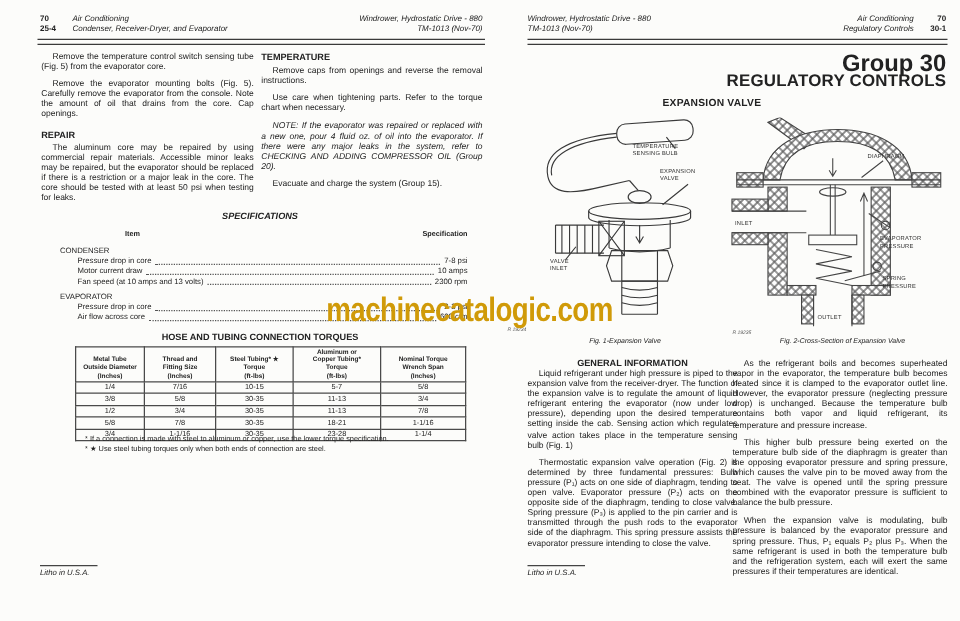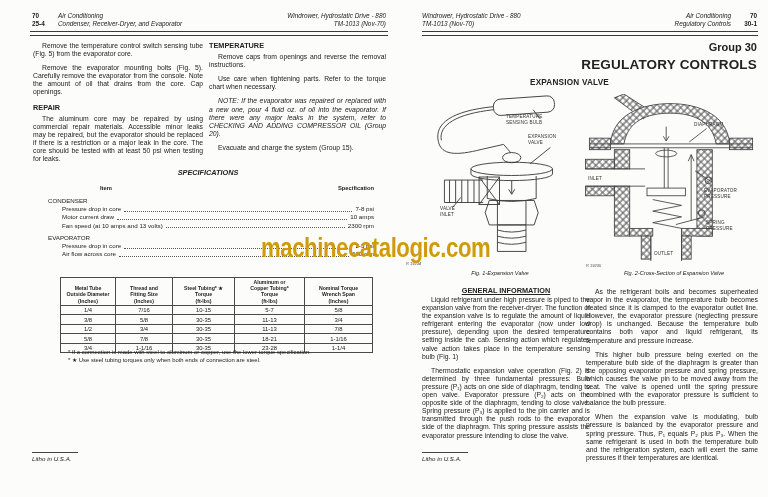--- a/index.html
+++ b/index.html
@@ -60,37 +60,37 @@
   .torq td{font-size:5.9px;line-height:1.05;height:6.5px;}
 
   .footnotes{position:absolute;top:337px;left:40px;right:8px;font-size:5.9px;line-height:7.6px;}
 
   .litho{position:absolute;font-size:6.2px;font-style:italic;}
   .pl .litho{left:4px;top:440px;}
   .pr .litho{left:18px;top:440px;}
   .litho .ln{width:46px;border-top:1px solid #444;margin-bottom:2px;}
 
   
-  .group-title{position:absolute;top:29px;right:3px;font-size:11px;font-weight:bold;}
+  .group-title{position:absolute;top:29px;right:3px;font-size:19px;font-weight:bold;}
   .section-title{position:absolute;top:45px;right:3px;font-size:13.5px;font-weight:bold;letter-spacing:.2px;}
   .valve-head{position:absolute;top:66px;left:126px;font-size:8.2px;font-weight:bold;letter-spacing:.2px;}
 
   
   .fig{position:absolute;}
   .fig1{left:18px;top:80px;width:158px;height:168px;}
   .fig2{left:178px;top:82px;width:178px;height:168px;}
   .figlabel{position:absolute;font-size:4.6px;line-height:1.2;letter-spacing:.2px;white-space:pre-line;color:#333;}
   .figcode{position:absolute;font-size:4px;font-style:italic;color:#555;}
   .f1code{left:2px;top:249px;}
   .f2code{left:182px;top:251px;}
   .figcap{position:absolute;top:258px;font-size:5.6px;font-style:italic;text-align:center;}
   .f1cap{left:14px;width:164px;}
   .f2cap{left:188px;width:164px;}
 
-  .gi-head{position:absolute;top:274px;left:18px;width:168px;text-align:center;font-weight:bold;font-size:7.3px;text-decoration:underline;}
+  .gi-head{position:absolute;top:274px;left:18px;width:168px;text-align:center;font-weight:bold;font-size:7.3px;}
   .gi-col{left:18px;top:284px;width:168px;}
   .rp-col2{left:182px;top:276px;width:172px;}
 
   
   .watermark{
     position:absolute;left:261px;top:233px;z-index:40;
     font-size:27px;font-weight:bold;letter-spacing:-.5px;
     transform:scaleX(.82);transform-origin:left top;
     color:#D09A08;white-space:nowrap;
   }
@@ -171,20 +171,21 @@
           <span>2-3 psi</span>
       </div>
       <div class="spec-row">
         <span>Air flow across core</span>
           <span class="leader"></span>
           <span>600 cfm</span>
       </div>
     </div>
   </div>
 
+  <div class="center-head torq-head">HOSE AND TUBING CONNECTION TORQUES</div>
 
   <table class="torq">
     <colgroup>
         <col style="width:55px">
         <col style="width:57px">
         <col style="width:62px">
         <col style="width:70px">
         <col style="width:68px">
       </colgroup>
     <thead>

